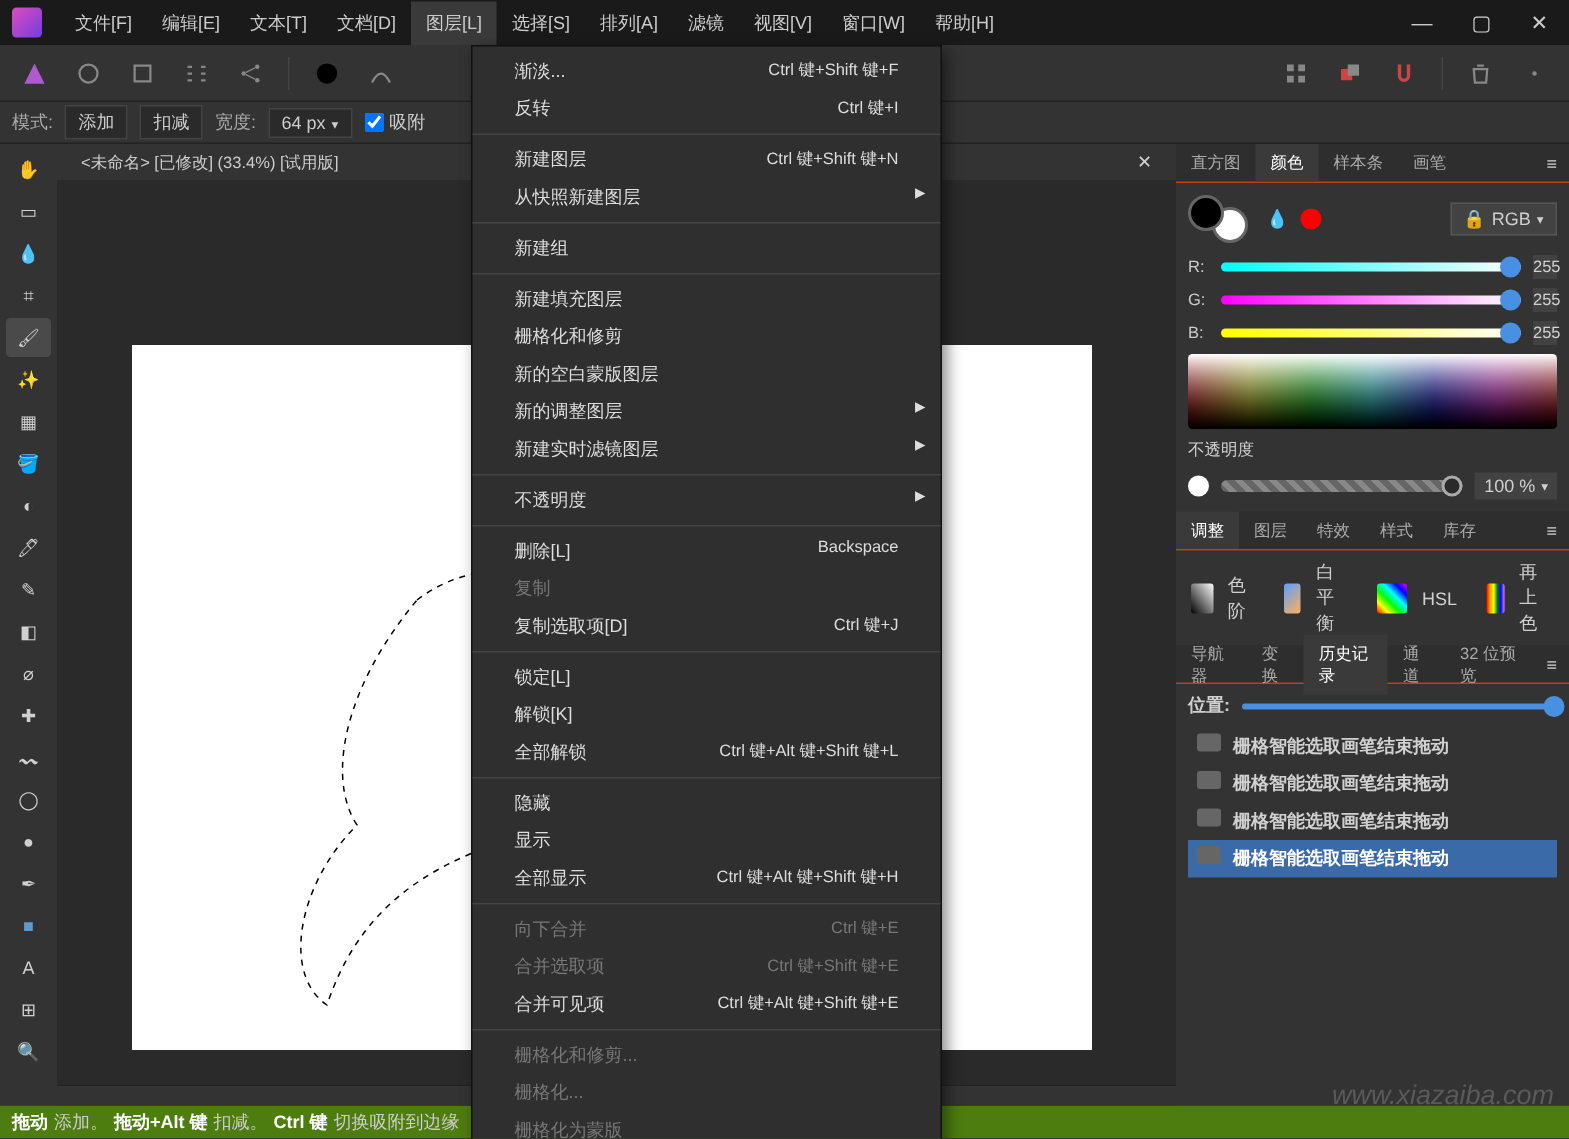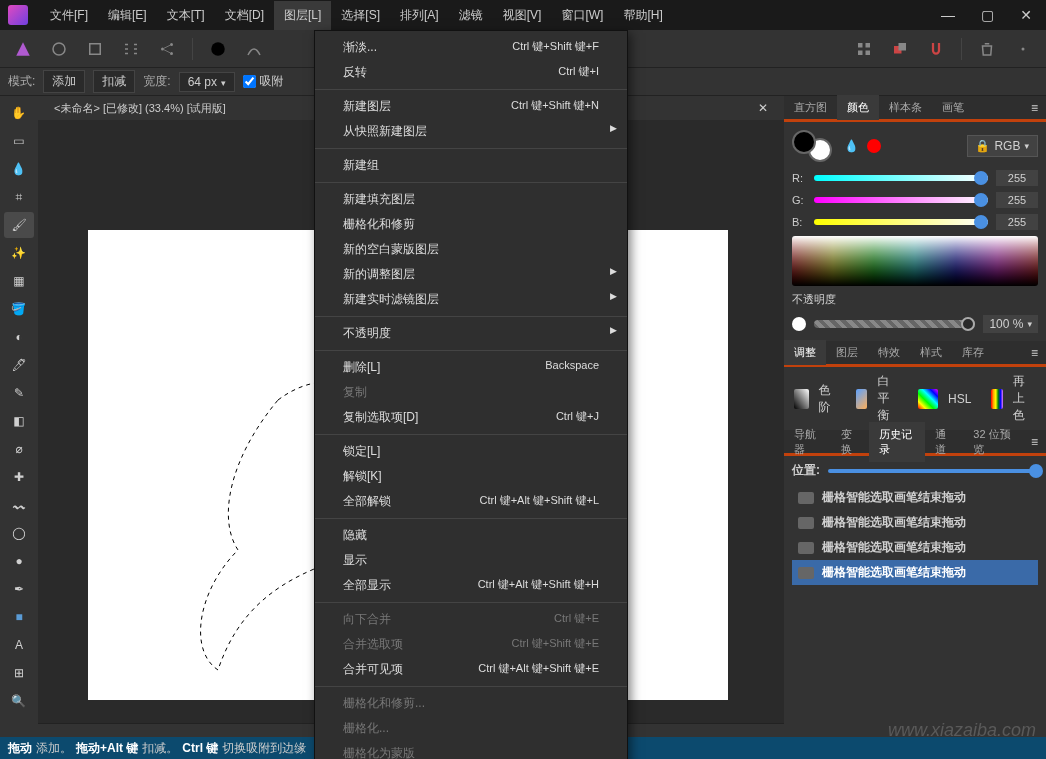--- a/index.html
+++ b/index.html
@@ -37,40 +37,40 @@
 .canvas-area { flex: 1; background: #2a2a2a; position: relative; display: flex; flex-direction: column; }
 .tab-strip { height: 24px; background: #333; display: flex; align-items: center; padding: 0 8px; }
 .doc-tab { font-size: 11px; color: #ccc; padding: 4px 8px; }
 .tab-close { margin-left: auto; padding: 0 8px; cursor: pointer; }
 .canvas-viewport { flex: 1; background: #2a2a2a; position: relative; overflow: hidden; }
 .canvas-page { position: absolute; left: 50px; top: 110px; width: 640px; height: 470px; background: #fff; }
 .hscroll { height: 14px; background: #333; border-top: 1px solid #222; }
 
 
 .right-panels { width: 262px; background: #333333; display: flex; flex-direction: column; }
-.panel-tabs { display: flex; height: 26px; background: #2e2e2e; align-items: center; border-bottom: 3px solid #c2410c; }
+.panel-tabs { display: flex; height: 26px; background: #2e2e2e; align-items: center; border-bottom: 1px solid #c2410c; }
 .panel-tab { padding: 5px 10px; font-size: 11px; color: #aaa; cursor: pointer; }
 .panel-tab.active { color: #fff; background: #3a3a3a; }
 .panel-menu { margin-left: auto; padding: 0 8px; cursor: pointer; }
 
 .color-panel { padding: 8px; }
 .color-header { display: flex; align-items: center; gap: 8px; margin-bottom: 8px; }
 .color-circle-group { position: relative; width: 44px; height: 32px; }
 .color-circle { width: 24px; height: 24px; border-radius: 50%; position: absolute; border: 2px solid #666; }
 .color-circle.front { background: #000; left: 0; top: 0; z-index: 2; }
 .color-circle.back { background: #fff; left: 16px; top: 8px; }
 .red-dot { width: 14px; height: 14px; background: #f00; border-radius: 50%; }
 .mode-select { margin-left: auto; background: #424242; padding: 3px 8px; border: 1px solid #555; font-size: 11px; display: flex; align-items: center; }
 .lock-icon { margin-right: 4px; }
 
 .slider-row { display: flex; align-items: center; gap: 8px; margin-bottom: 6px; }
 .slider-row .chan { width: 14px; color: #ccc; font-size: 11px; }
 .slider-track { flex: 1; height: 6px; border-radius: 3px; position: relative; }
 .slider-track .thumb { position: absolute; right: 0; top: -4px; width: 14px; height: 14px; background: #4a90e2; border-radius: 50%; }
-.slider-val { width: 42px; background: #424242; text-align: center; padding: 2px 0; font-size: 11px; }
+.slider-val { width: 16px; background: #424242; text-align: center; padding: 2px 0; font-size: 11px; }
 
 .spectrum { width: 100%; height: 50px; margin-top: 6px; border-radius: 3px;
   background:
     linear-gradient(to top, #000, transparent),
     linear-gradient(to bottom, #fff, transparent),
     linear-gradient(to right, red, yellow, lime, cyan, blue, magenta, red);
   background-blend-mode: normal, screen, normal;
 }
 
 .opacity-row { display: flex; align-items: center; gap: 8px; margin-top: 8px; font-size: 11px; }
@@ -79,26 +79,26 @@
 .opacity-val { background: #424242; padding: 2px 6px; display: flex; align-items: center; }
 
 .adjustment-list { display: flex; }
 .adj-item { display: flex; align-items: center; gap: 10px; padding: 6px 10px; cursor: pointer; }
 .adj-swatch { width: 20px; height: 20px; border-radius: 2px; }
 
 .history-panel { padding: 6px 8px; font-weight: bold; }
 .pos-row { display: flex; align-items: center; gap: 8px; margin-bottom: 6px; font-size: 11px; }
 .pos-track { flex: 1; height: 4px; background: #4a90e2; border-radius: 2px; position: relative; }
 .pos-track .thumb-p { position: absolute; right: -5px; top: -5px; width: 14px; height: 14px; background: #4a90e2; border-radius: 50%; }
-.hist-item { display: flex; align-items: center; gap: 8px; padding: 4px 6px; font-size: 11px; cursor: pointer; }
+.hist-item { display: flex; gap: 8px; padding: 4px 6px; font-size: 11px; cursor: pointer; }
 .hist-item.selected { background: #3a6aa8; color: #fff; }
 .hist-icon { width: 16px; height: 12px; background: #666; border-radius: 2px; }
 
 
-.statusbar { height: 22px; background: #0c4a6e; display: flex; align-items: center; padding: 0 8px; font-size: 11px; color: #ccc; gap: 4px; }
+.statusbar { height: 22px; background: #4d7c0f; display: flex; align-items: center; padding: 0 8px; font-size: 11px; color: #ccc; gap: 4px; }
 .statusbar b { color: #fff; }
 
 
 .dropdown { position: absolute; top: 30px; left: 314px; width: 314px; background: #2f2f2f; border: 1px solid #111; box-shadow: 3px 3px 10px rgba(0,0,0,0.5); z-index: 100; padding: 4px 0; }
 .dd-item { display: flex; align-items: flex-start; padding: 4px 28px 4px 28px; font-size: 12px; color: #ddd; cursor: pointer; position: relative; min-height: 20px; }
 .dd-item.disabled { color: #777; }
 .dd-item .shortcut { margin-left: auto; color: inherit; font-size: 11px; }
 .dd-item .arrow { position: absolute; right: 10px; font-size: 9px; }
 .dd-sep { height: 1px; background: #444; margin: 4px 0; }
 

